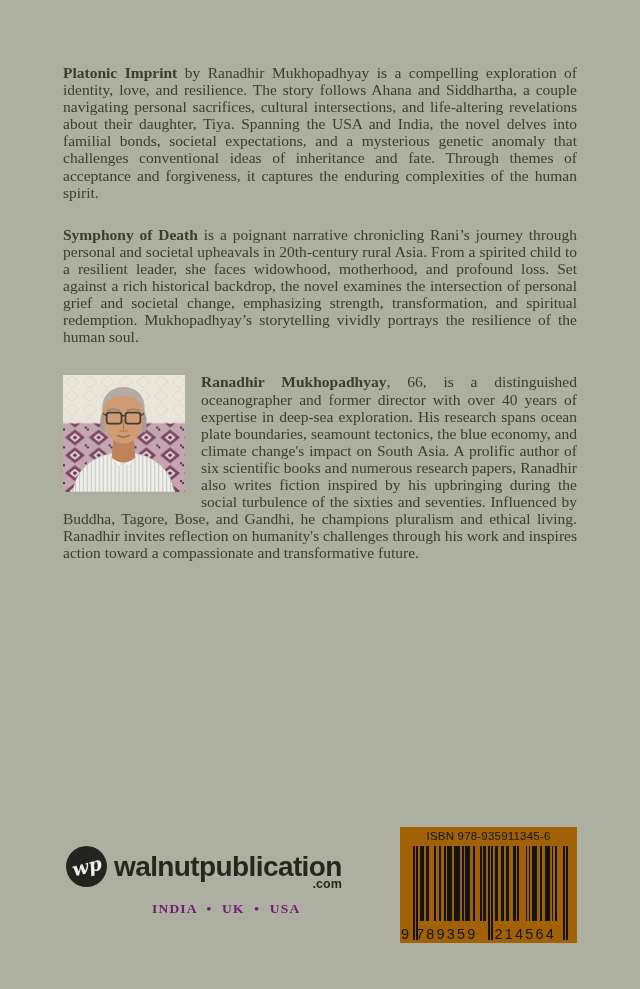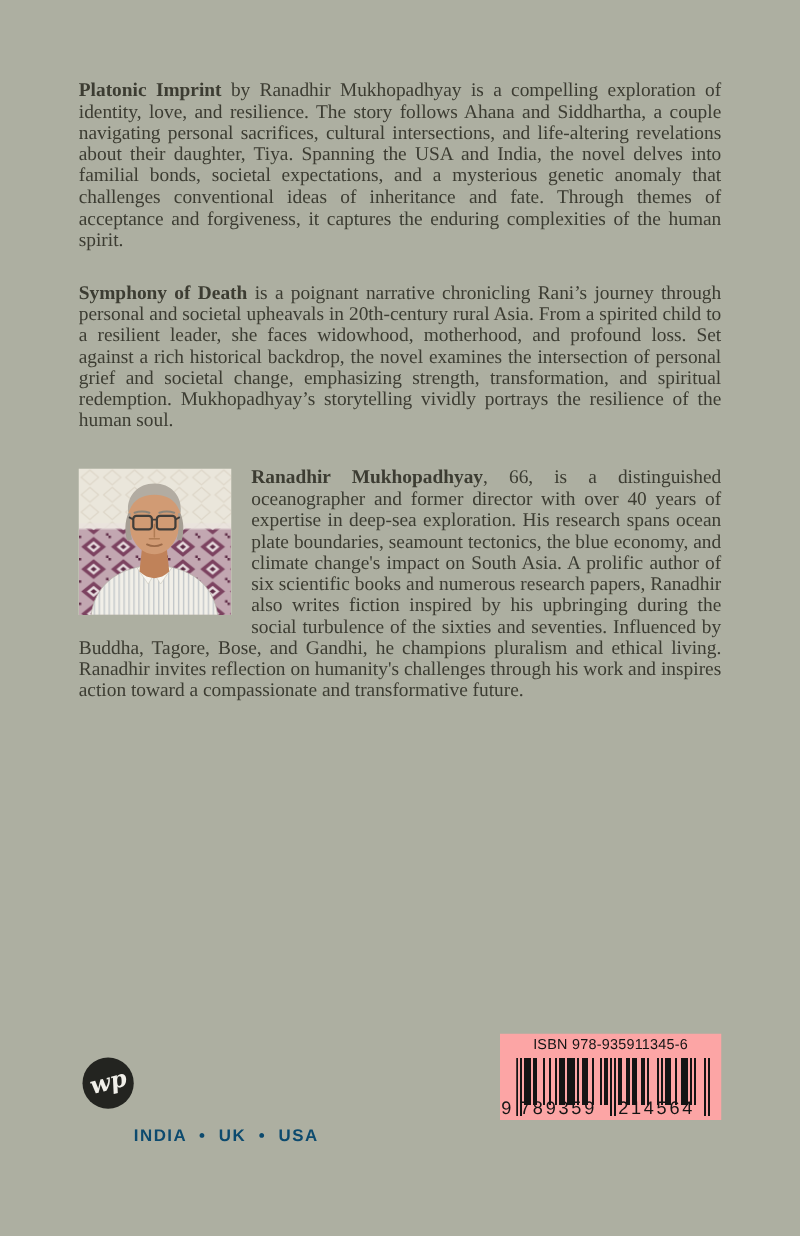--- a/index.html
+++ b/index.html
@@ -64,36 +64,36 @@
     line-height:30px;
     white-space:nowrap;
   }
   .tld{
     position:absolute;right:0;bottom:-9px;
     font-family:"Liberation Sans", sans-serif;
     font-weight:bold;font-size:12.5px;color:#26261f;
     line-height:1;
   }
   .countries{
-    margin:14px 0 0 41px;
-    font-family:Liberation Sans, sans-serif;
+    margin:14px 0 0 86px;
+    font-family:Liberation Serif, serif;
     font-weight:bold;
     font-size:13.5px;
     letter-spacing:1.2px;
     word-spacing:5px;
-    color:#0c4a6e;
+    color:#701a75;
     white-space:nowrap;
   }
 
   
   .barcode-box{
     position:absolute;
     left:400px; top:827px;
-    width:177px;height:69px;
-    background:#fca5a5;
+    width:177px;height:116px;
+    background:#a16207;
   }
   .isbn-label{
     padding-top:3px;
     text-align:center;
     font-family:"Liberation Sans", sans-serif;
     font-size:11.5px;
     letter-spacing:0.2px;
     color:#141414;
     white-space:nowrap;
   }
@@ -175,20 +175,24 @@
         </svg>
       </div>
       <span class="author-name">Ranadhir Mukhopadhyay</span><span>, 66, is a distinguished oceanographer and former director with over 40 years of expertise in deep-sea exploration. His research spans ocean plate boundaries, seamount tectonics, the blue economy, and climate change's impact on South Asia. A prolific author of six scientific books and numerous research papers, Ranadhir also writes fiction inspired by his upbringing during the social turbulence of the sixties and seventies. Influenced by Buddha, Tagore, Bose, and Gandhi, he champions pluralism and ethical living. Ranadhir invites reflection on humanity's challenges through his work and inspires action toward a compassionate and transformative future.</span>
     </div>
   </div>
 
   <div class="publisher">
     <div class="logo-row">
       <div class="logo-circle">
         <span class="logo-monogram">wp</span>
+      </div>
+      <div class="wordmark-wrap">
+        <div class="wordmark">walnutpublication</div>
+        <div class="tld">.com</div>
       </div>
     </div>
     <div class="countries">INDIA • UK • USA</div>
   </div>
 
   <div class="barcode-box">
     <div class="isbn-label">ISBN 978-935911345-6</div>
     <div class="bars-region">
       <svg id="ean-svg" viewBox="0 0 95 100" preserveAspectRatio="none" shape-rendering="crispEdges" fill="#141414">
           <rect x="0" y="0" width="1" height="100"></rect>

